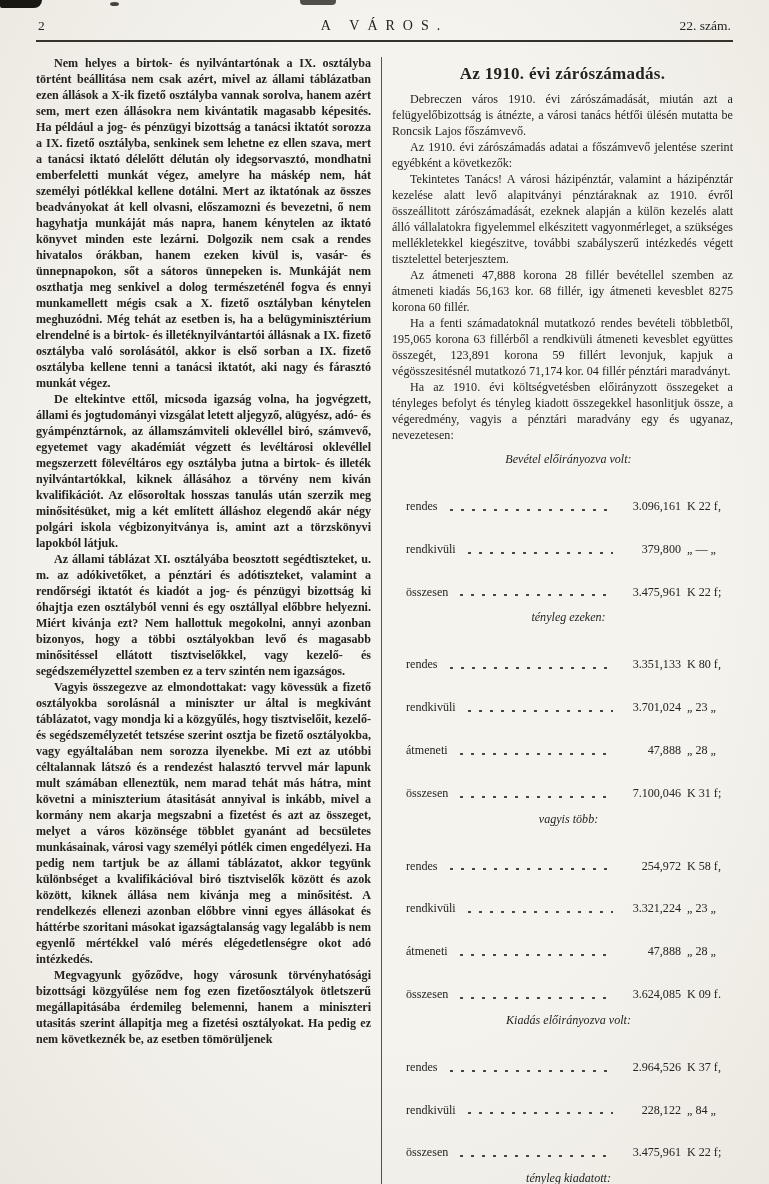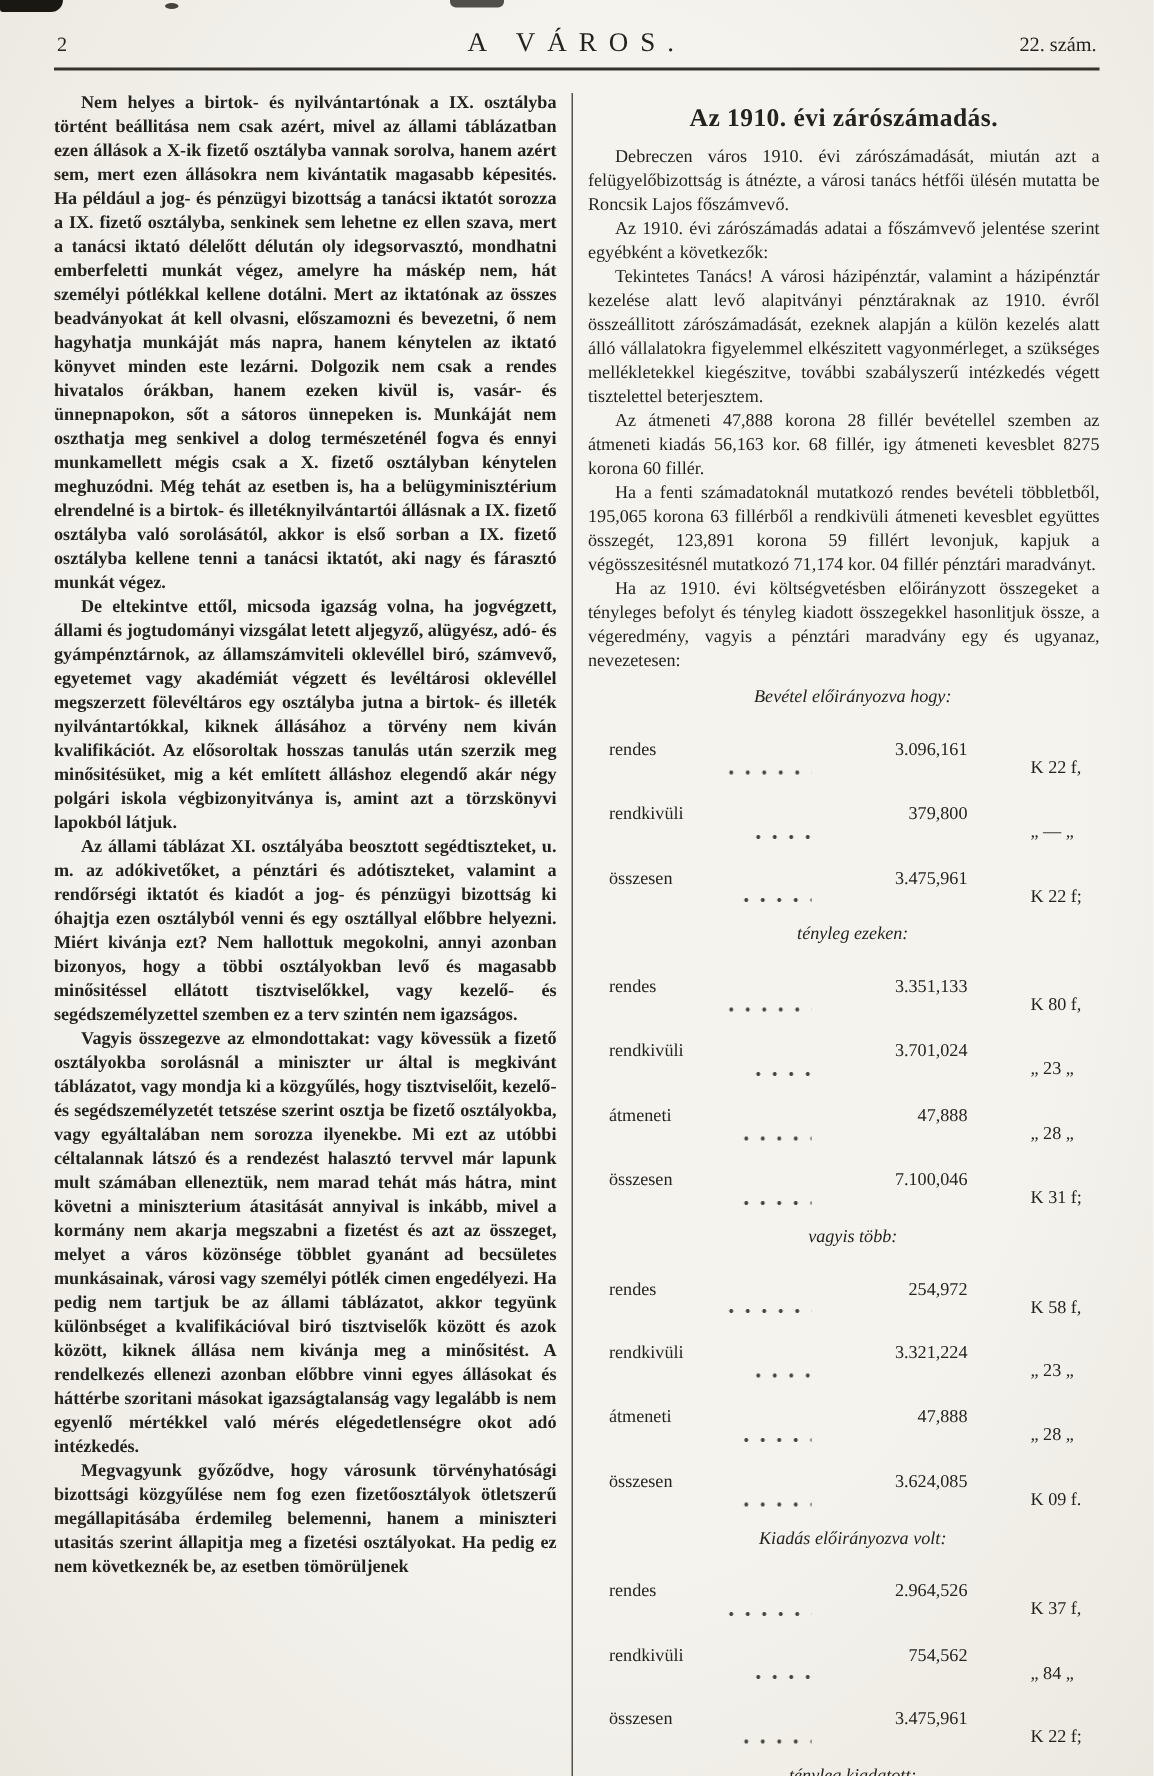--- a/index.html
+++ b/index.html
@@ -13,39 +13,39 @@
   .page { position:absolute; inset:0; padding:8px 36px 0 36px; }
 
   .masthead {
     display:flex; align-items:baseline; justify-content:space-between;
     padding:10px 2px 6px 2px;
     border-bottom:2px solid #35332c;
     font-size:13.5px;
   }
   .masthead .pagenum { width:60px; text-align:left; }
   .masthead .issue   { width:60px; text-align:right; white-space:nowrap; }
-  .masthead .title   { letter-spacing:8px; font-size:18px; text-align:center; }
+  .masthead .title   { letter-spacing:8px; font-size:14px; text-align:center; }
 
   .columns { display:flex; padding-top:13px; }
   .col { text-align:justify; font-size:12.1px; line-height:16px; }
   .col.left  { width:335px;font-weight:bold; }
   .divider   { width:1px; background:#55524a; margin:2px 10px 0 10px; }
   .col.right { width:341px; }
 
   p.para { text-indent:18px; }
   p.noindent { text-indent:0; }
 
   .article-heading {
     text-align:center; font-weight:bold; font-size:17px;
     letter-spacing:.3px; margin:11px 0 9px 0;
   }
 
   .fin-group { margin:2px 2px 0 14px; }
   .fin-caption { font-style:italic; text-align:center; margin:8px 0 6px 0; }
-  .frow { display:flex; align-items:center; line-height:18.8px;gap:36px; }
+  .frow { display:flex; align-items:flex-end; line-height:18.8px; }
   .flabel { white-space:nowrap; }
   .leader {
     flex:1 1 auto; align-self:stretch; margin:0 6px;
     background-image: radial-gradient(circle, #45423a 1.1px, rgba(0,0,0,0) 1.5px);
     background-size: 11px 4px;
     background-repeat: repeat-x;
     background-position: 2px calc(100% - 4px);
   }
   .famt  { min-width:62px; text-align:right; white-space:nowrap; }
   .ftail { width:50px; padding-left:6px; white-space:nowrap;margin-top:24px; }
@@ -87,21 +87,21 @@
       <h2 class="article-heading">Az 1910. évi zárószámadás.</h2>
 
       <p class="para">Debreczen város 1910. évi zárószámadását, miután azt a felügyelőbizottság is átnézte, a városi tanács hétfői ülésén mutatta be Roncsik Lajos főszámvevő.</p>
       <p class="para">Az 1910. évi zárószámadás adatai a főszámvevő jelentése szerint egyébként a következők:</p>
       <p class="para">Tekintetes Tanács! A városi házipénztár, valamint a házipénztár kezelése alatt levő alapitványi pénztáraknak az 1910. évről összeállitott zárószámadását, ezeknek alapján a külön kezelés alatt álló vállalatokra figyelemmel elkészitett vagyonmérleget, a szükséges mellékletekkel kiegészitve, további szabályszerű intézkedés végett tisztelettel beterjesztem.</p>
       <p class="para">Az átmeneti 47,888 korona 28 fillér bevétellel szemben az átmeneti kiadás 56,163 kor. 68 fillér, igy átmeneti kevesblet 8275 korona 60 fillér.</p>
       <p class="para">Ha a fenti számadatoknál mutatkozó rendes bevételi többletből, 195,065 korona 63 fillérből a rendkivüli átmeneti kevesblet együttes összegét, 123,891 korona 59 fillért levonjuk, kapjuk a végösszesitésnél mutatkozó 71,174 kor. 04 fillér pénztári maradványt.</p>
       <p class="para">Ha az 1910. évi költségvetésben előirányzott összegeket a tényleges befolyt és tényleg kiadott összegekkel hasonlitjuk össze, a végeredmény, vagyis a pénztári maradvány egy és ugyanaz, nevezetesen:</p>
 
       <section class="fin-group">
-        <div class="fin-caption">Bevétel előirányozva hogy:</div>
+        <div class="fin-caption">Bevétel előirányozva volt:</div>
         <div class="frow">
           <span class="flabel">rendes</span>
           <span class="leader"></span>
           <span class="famt">3.096,161</span>
           <span class="ftail">K 22 f,</span>
         </div>
         <div class="frow">
           <span class="flabel">rendkivüli</span>
           <span class="leader"></span>
           <span class="famt">379,800</span>
@@ -175,21 +175,21 @@
         <div class="fin-caption">Kiadás előirányozva volt:</div>
         <div class="frow">
           <span class="flabel">rendes</span>
           <span class="leader"></span>
           <span class="famt">2.964,526</span>
           <span class="ftail">K 37 f,</span>
         </div>
         <div class="frow">
           <span class="flabel">rendkivüli</span>
           <span class="leader"></span>
-          <span class="famt">754,562</span>
+          <span class="famt">228,122</span>
           <span class="ftail">„ 84 „</span>
         </div>
         <div class="frow">
           <span class="flabel">összesen</span>
           <span class="leader"></span>
           <span class="famt">3.475,961</span>
           <span class="ftail">K 22 f;</span>
         </div>
       </section>
 

